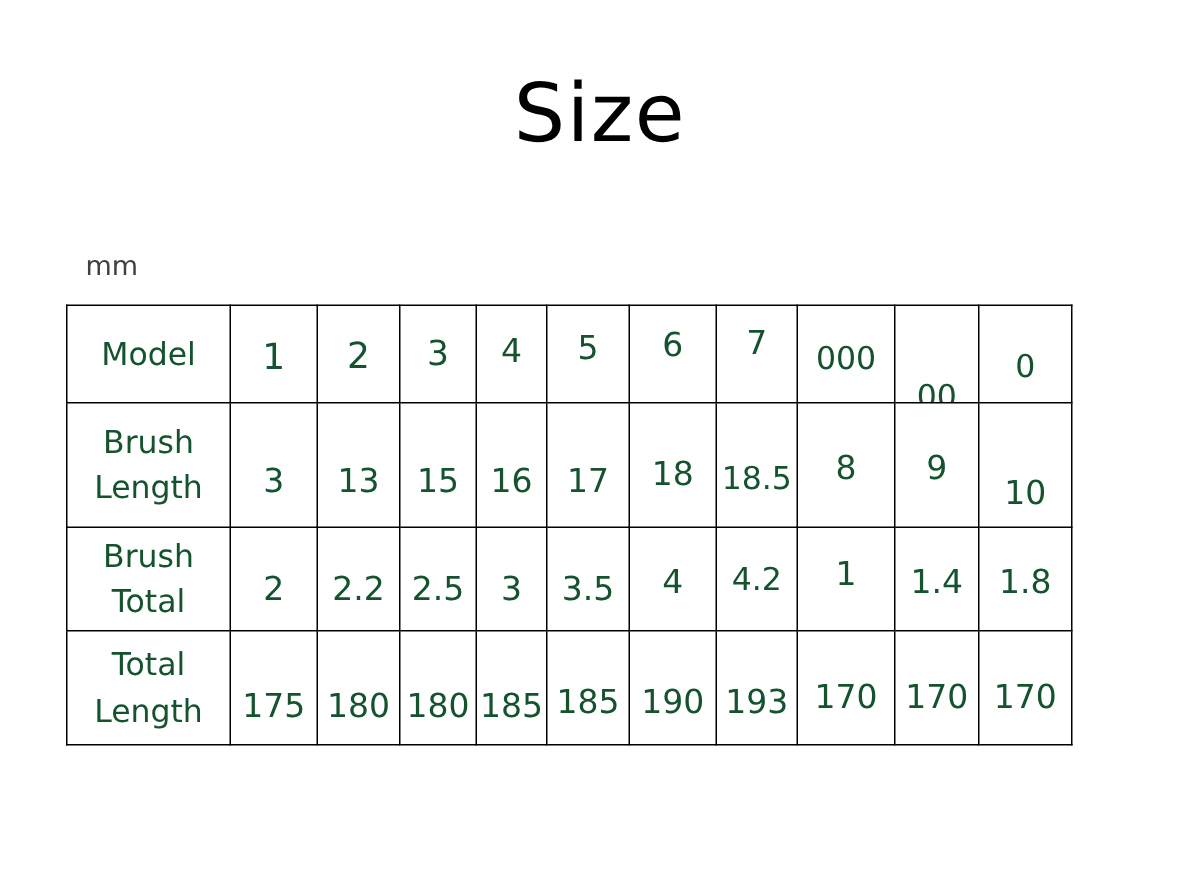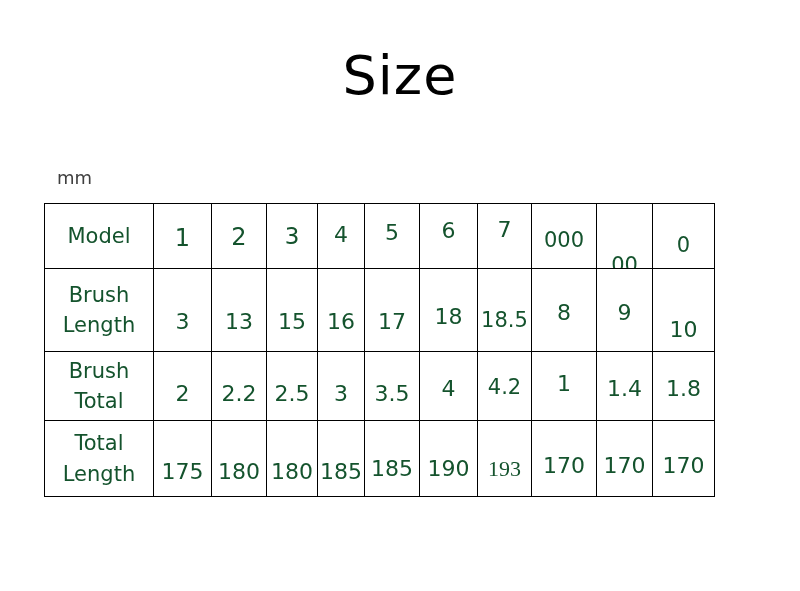--- a/index.html
+++ b/index.html
@@ -116,21 +116,21 @@
   .row-brush-width .c6 span { top: 3px; }
   .row-brush-width .c7 span { top: 1px; font-size: 21px; text-align: center; }
   .row-brush-width .c8 span { top: -2px; }
   .row-brush-width .c9 span { top: 3px; }
   .row-brush-width .c10 span { top: 3px; }
 
   
   .row-total-length .data-cell span { font-size: 22px; position: relative; top: 13px; }
   .row-total-length .c5 span { top: 10px; }
   .row-total-length .c6 span { top: 10px; }
-  .row-total-length .c7 span { top: 10px; font-family: Liberation Serif, serif; }
+  .row-total-length .c7 span { top: 10px; }
   .row-total-length .c8 span { top: 7px; }
   .row-total-length .c9 span { top: 7px; }
   .row-total-length .c10 span { top: 7px; }
 </style>
 </head>
 <body>
 
 <div id="slide">
 
   <div id="title">Size</div>

